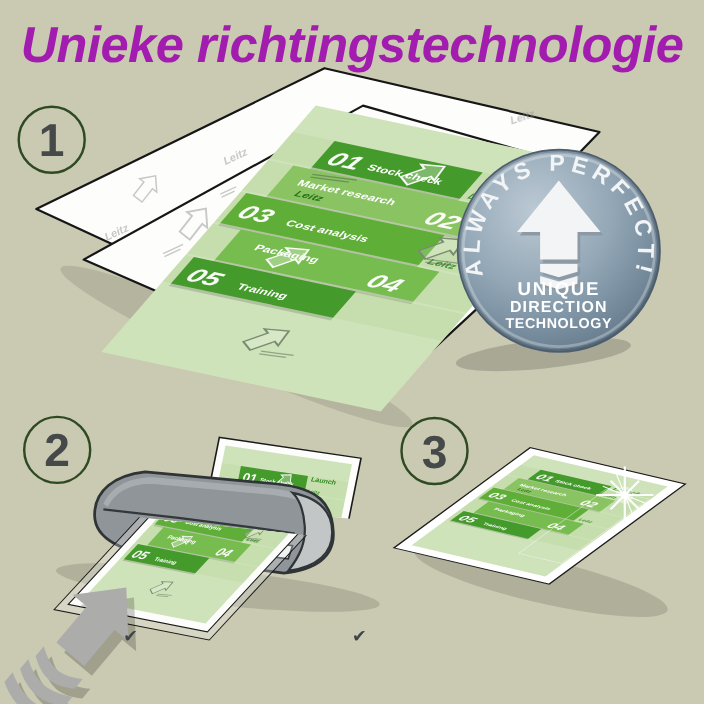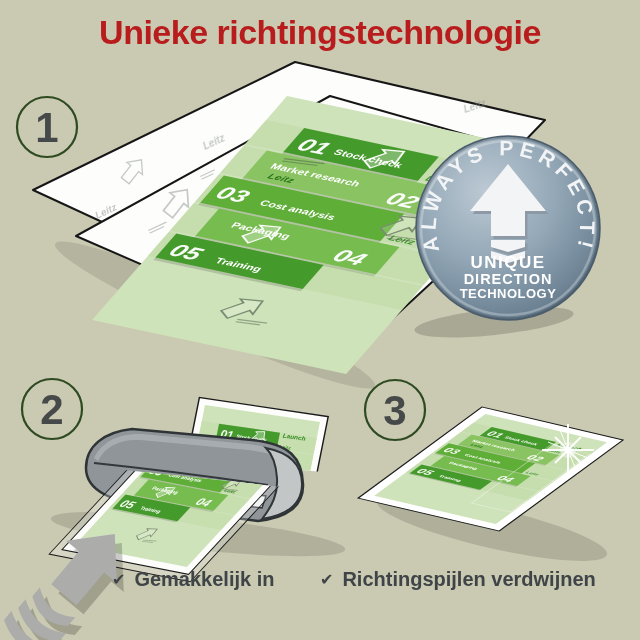--- a/index.html
+++ b/index.html
@@ -4,21 +4,21 @@
 <style>
   html,body{margin:0;padding:0;}
   body{
     width:640px;height:640px;position:relative;overflow:hidden;
     background:#cac9b1;
     font-family:"Liberation Sans","DejaVu Sans",sans-serif;
   }
   .stage{position:absolute;left:0;top:0;width:640px;height:640px;}
   .title{
     position:absolute;top:13px;left:0;right:0;text-align:center;
-    font-size:34px;font-weight:bold;color:#b91c1c;letter-spacing:-0.5px;
+    font-size:46px;font-weight:bold;color:#a21caf;letter-spacing:-0.5px;font-style:italic;
   }
   .bullet{position:absolute;display:flex;gap:9px;color:#3e4447;}
   .bullet .chk{font-size:16px;line-height:27px;font-weight:bold;}
   .bullet .txt{font-size:20px;line-height:26px;font-weight:bold;}
   #bullet-1{left:112px;top:566px;}
   #bullet-2{left:320px;top:566px;}
 
   
   .bandnum{font-style:italic;font-weight:bold;font-size:20px;fill:#ffffff;opacity:.96;}
   .bandlabel{font-weight:bold;font-size:9px;fill:#ffffff;}
@@ -246,22 +246,20 @@
     <circle cx="395" cy="410" r="30" fill="none" stroke="#2e4a22" stroke-width="2.2"></circle>
     <text class="stepnum" x="395" y="425">3</text>
   </g>
 </svg>
 
 <div class="title">Unieke richtingstechnologie</div>
 
 <div class="bullet" id="bullet-1">
   <span class="chk">✔</span>
   <span class="txt">
-    <div>Gemakkelijk in</div>
   </span>
 </div>
 
 <div class="bullet" id="bullet-2">
   <span class="chk">✔</span>
   <span class="txt">
-    <div>Richtingspijlen verdwijnen</div>
   </span>
 </div>
 
 </body></html>

